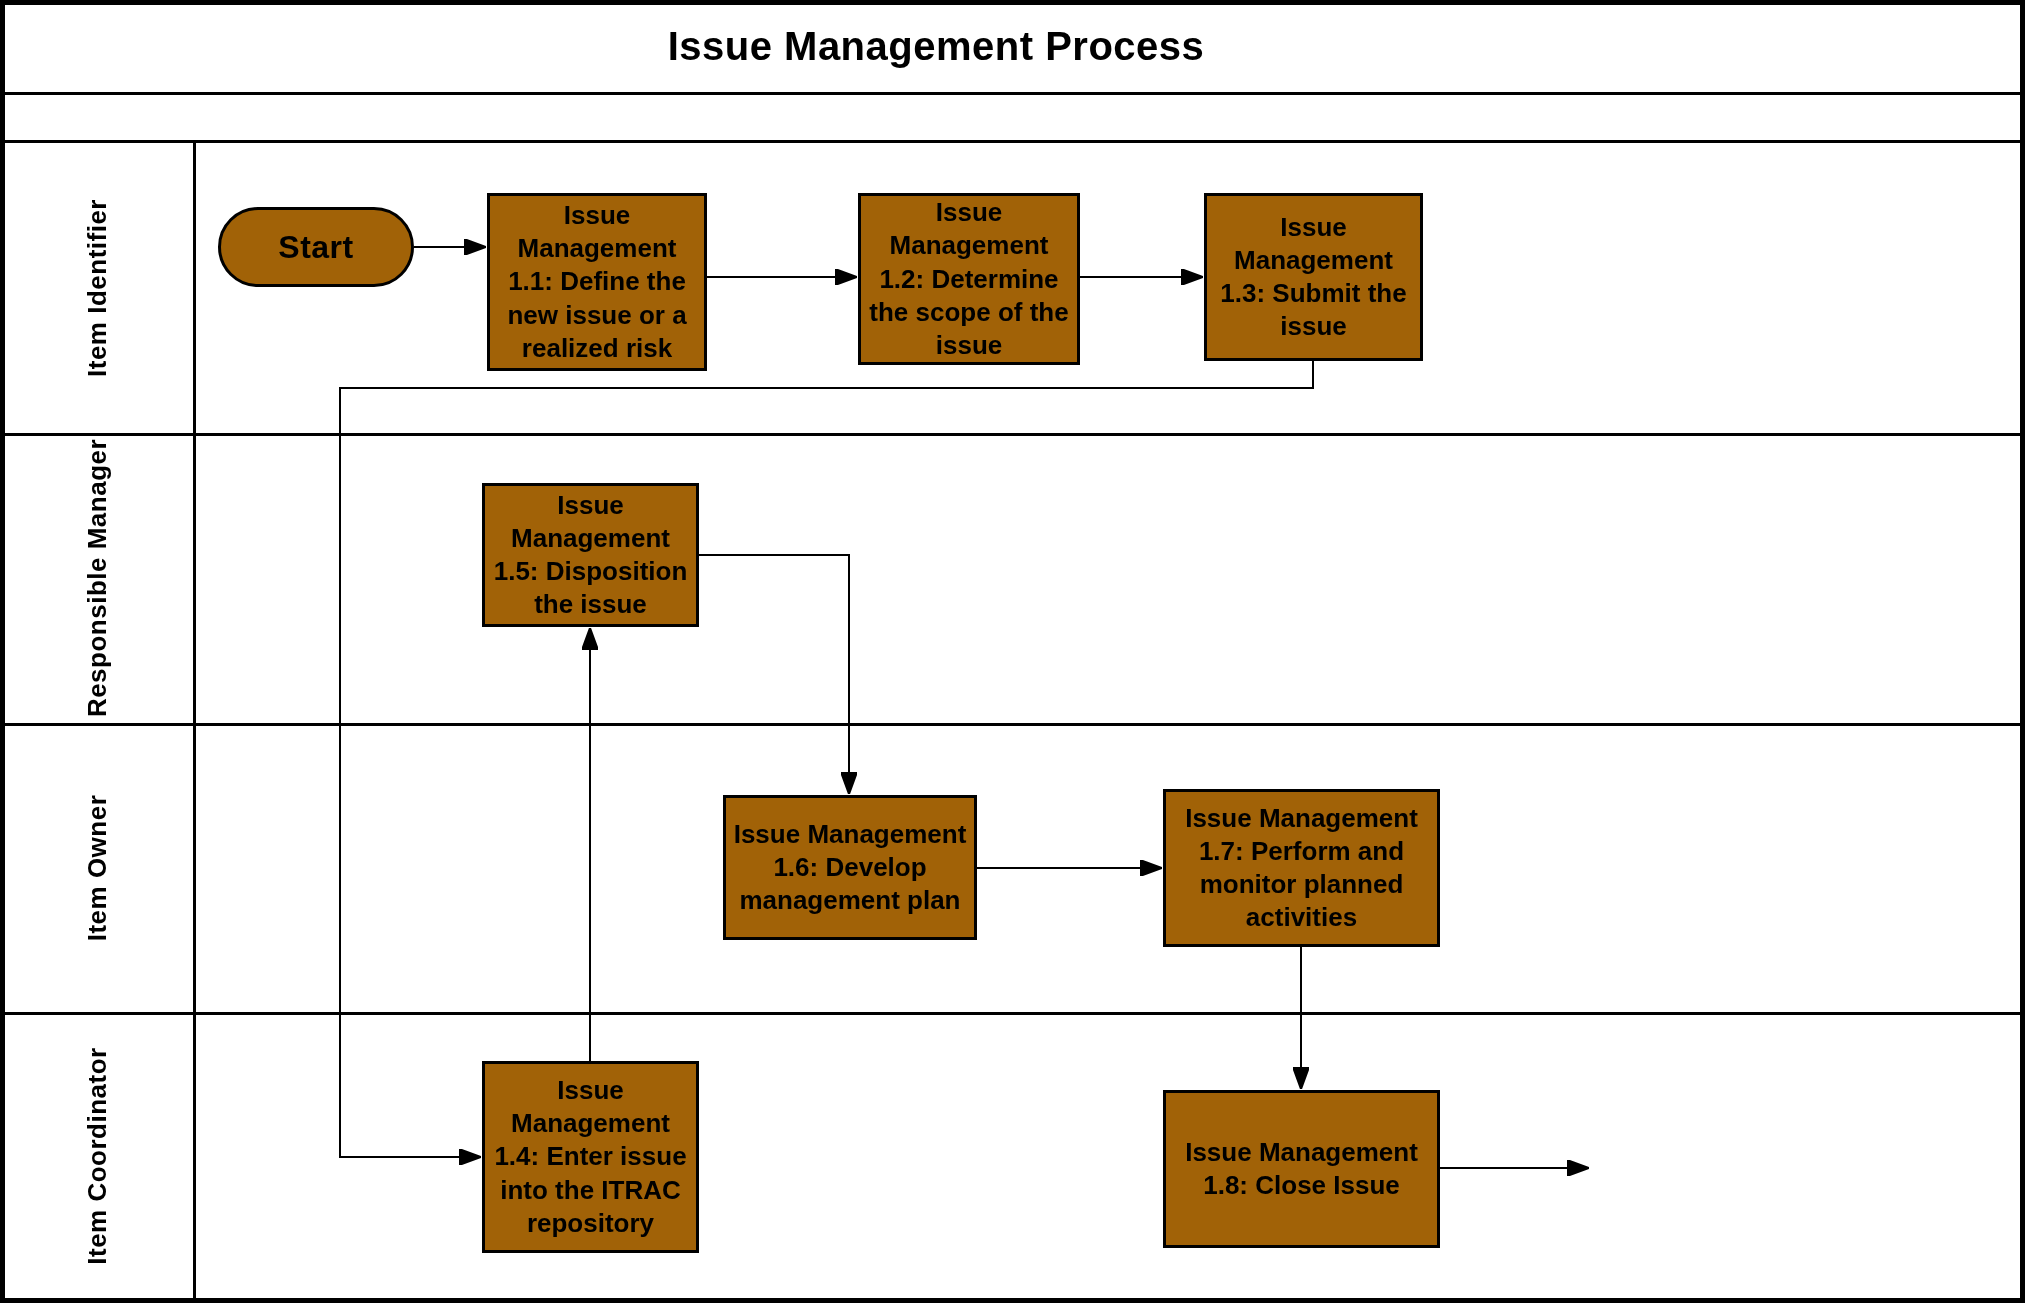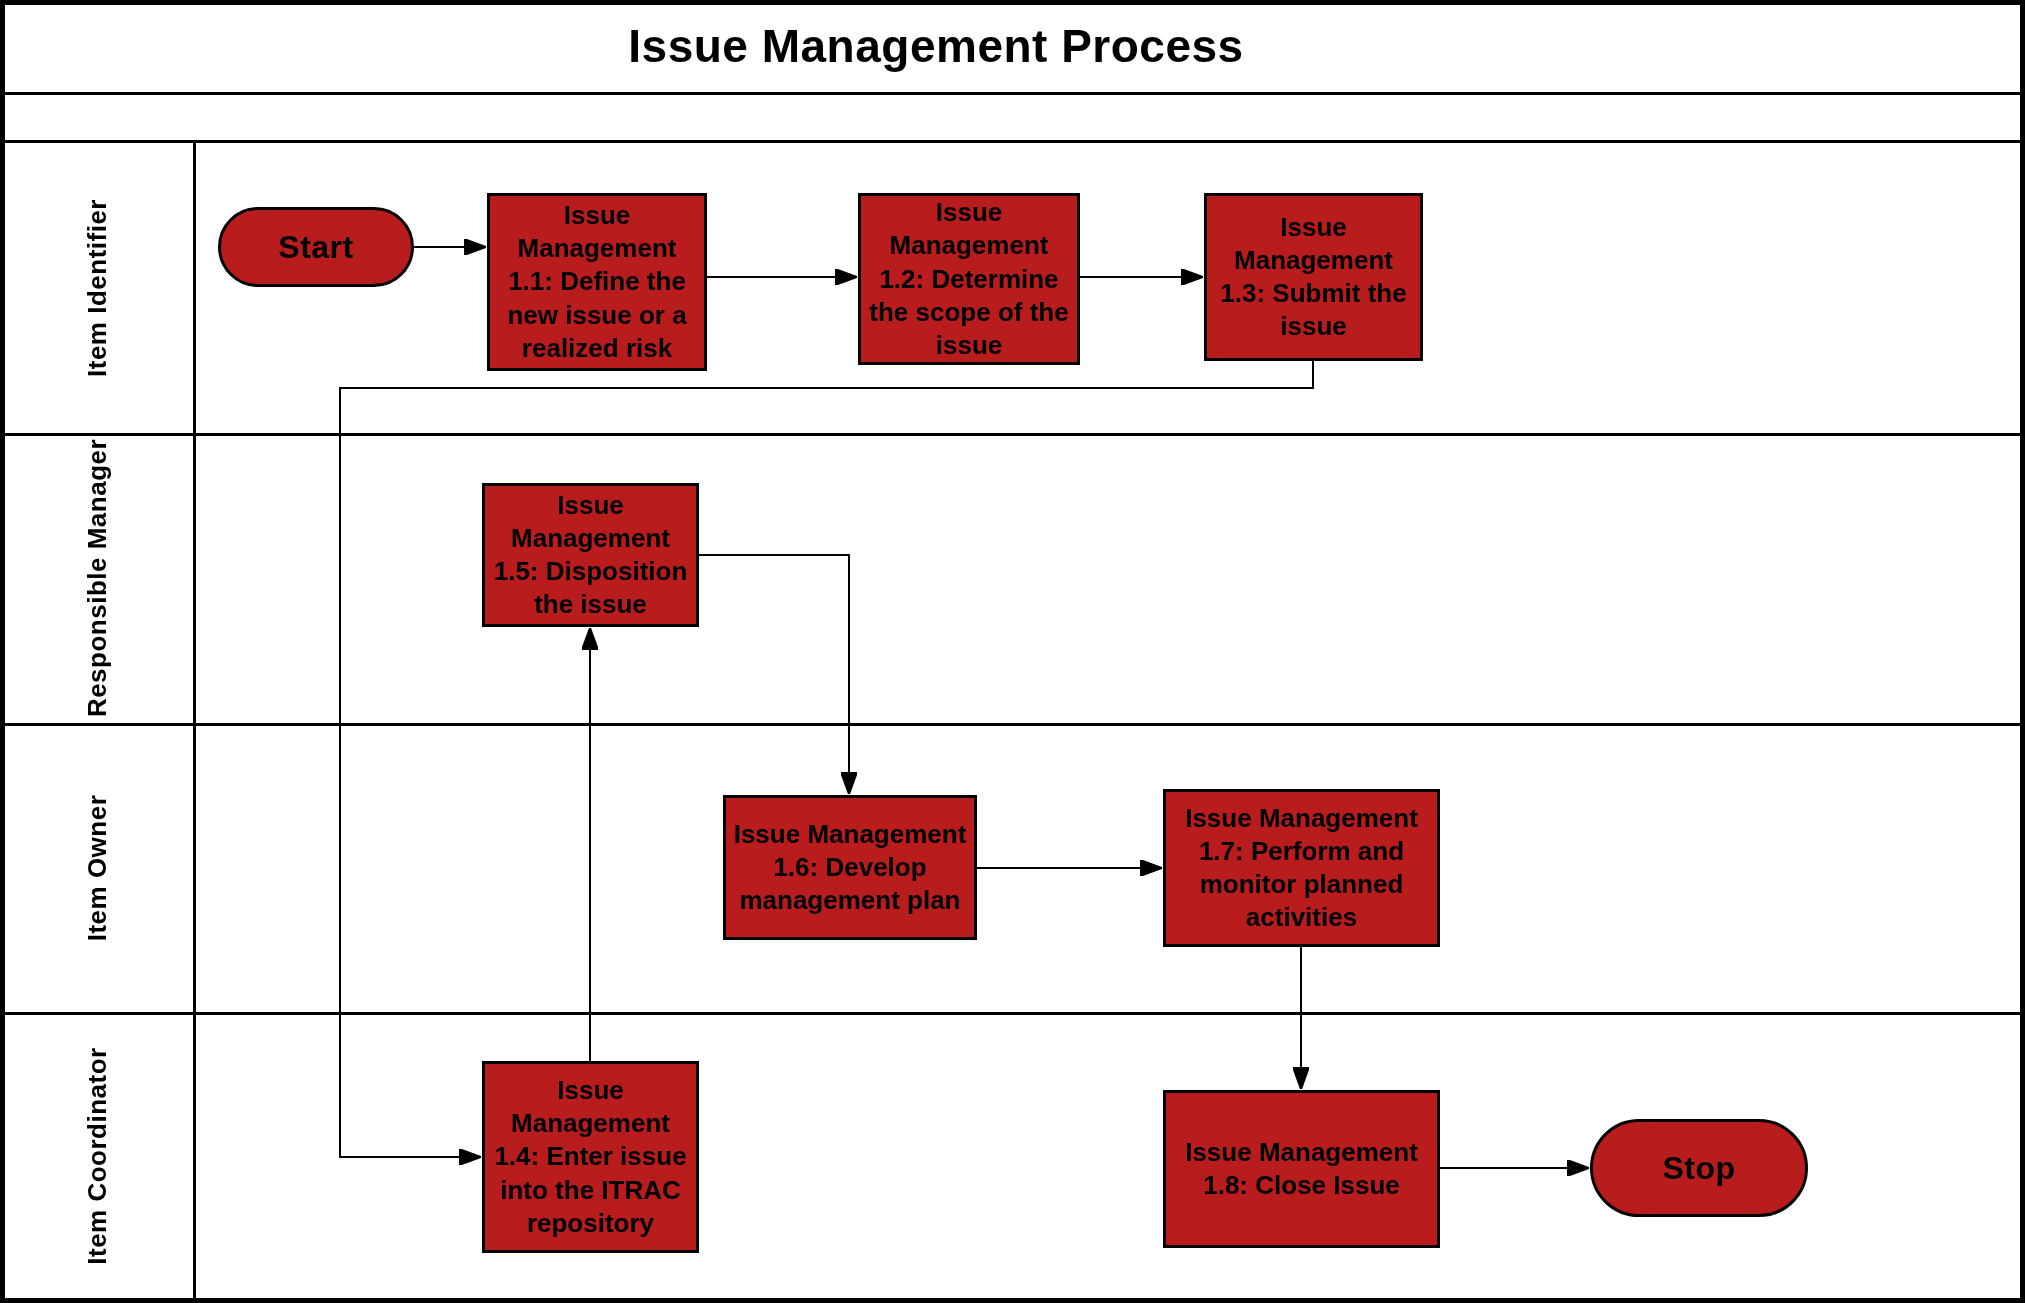--- a/index.html
+++ b/index.html
@@ -7,29 +7,29 @@
     position:relative; width:2025px; height:1303px; background:#ffffff;
     box-shadow: inset 0 0 0 5px #000;
     font-family:"Liberation Sans", sans-serif; font-weight:bold; color:#000;
     overflow:hidden;
   }
   .hline { position:absolute; left:0; width:2025px; height:3px; background:#000; }
   .vline { position:absolute; width:3px; background:#000; }
   .title {
     position:absolute; top:0; left:0; width:1872px; height:92px;
     display:flex; align-items:center; justify-content:center;
-    font-size:46px; letter-spacing:0.5px;
+    font-size:40px; letter-spacing:0.5px;
   }
   .lane-label {
     position:absolute; transform:translate(-50%,-50%) rotate(-90deg);
     transform-origin:center center; font-size:26px; white-space:nowrap;
     letter-spacing:0.5px;
   }
   .node {
-    position:absolute; box-sizing:border-box; border:3px solid #000; background:#b91c1c;
+    position:absolute; box-sizing:border-box; border:3px solid #000; background:#a16207;
     display:flex; align-items:center; justify-content:center; text-align:center;
     font-size:26px; line-height:1.27; white-space:pre-line; padding:1px;
   }
   .terminator { border-radius:999px; font-size:32px; letter-spacing:0.5px; }
   svg.edges { position:absolute; left:0; top:0; }
   svg.edges * { stroke:#000; }
 </style>
 </head>
 <body>
 
@@ -103,15 +103,14 @@
 
   <div class="node" style="left:482px; top:1061px; width:217px; height:192px">Issue
 Management
 1.4: Enter issue
 into the ITRAC
 repository</div>
 
   <div class="node" style="left:1163px; top:1090px; width:277px; height:158px">Issue Management
 1.8: Close Issue</div>
 
-  <div class="node terminator" style="left:1590px; top:1119px; width:218px; height:98px">Stop</div>
 
 </div>
 
 </body></html>

